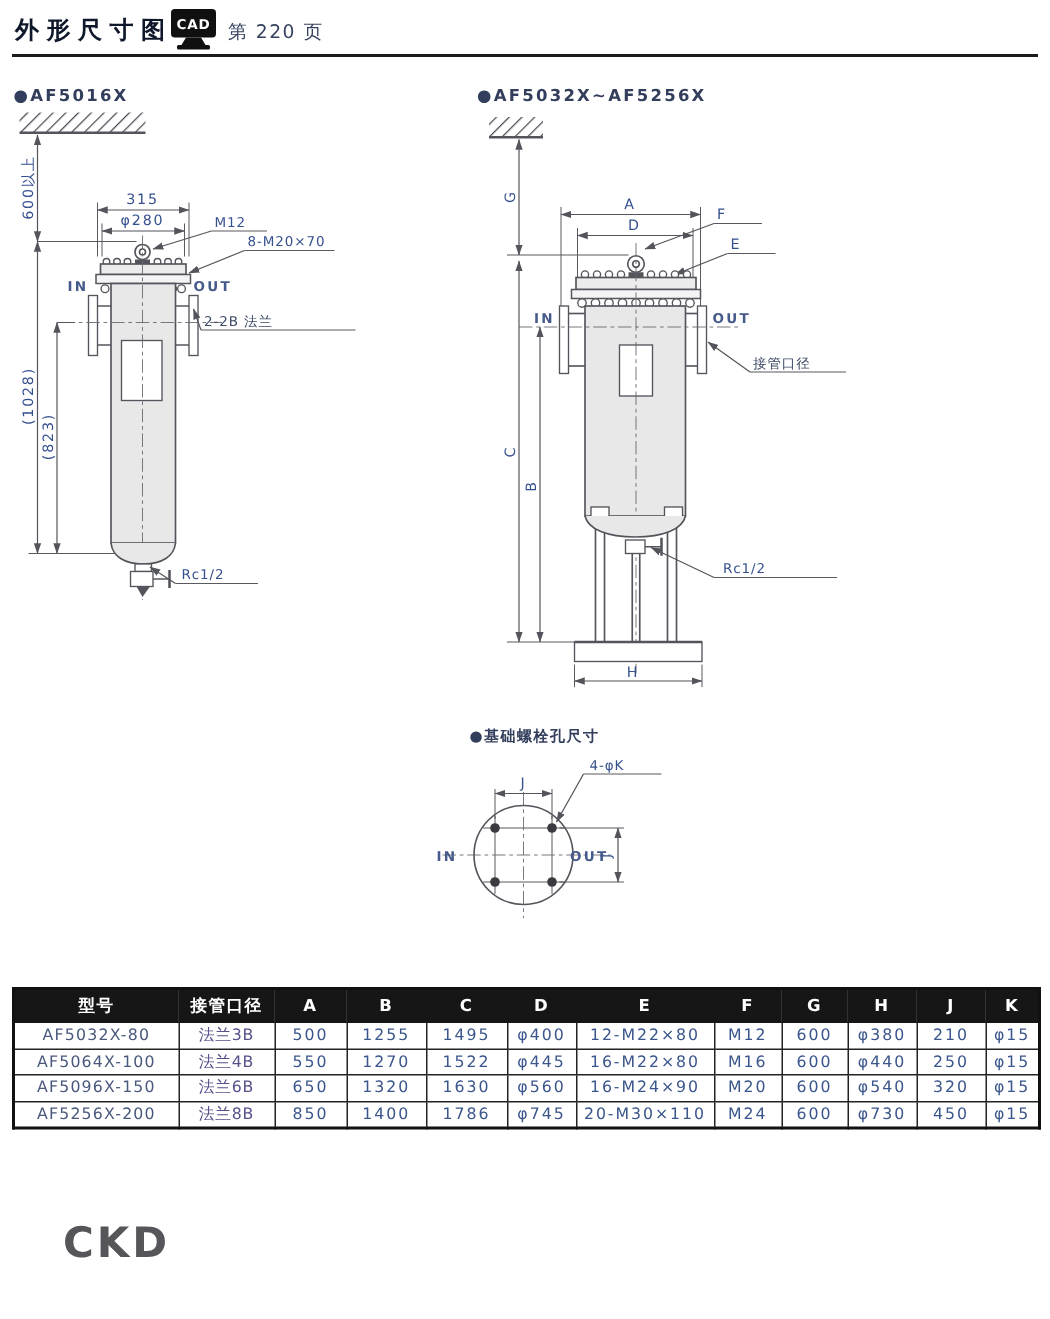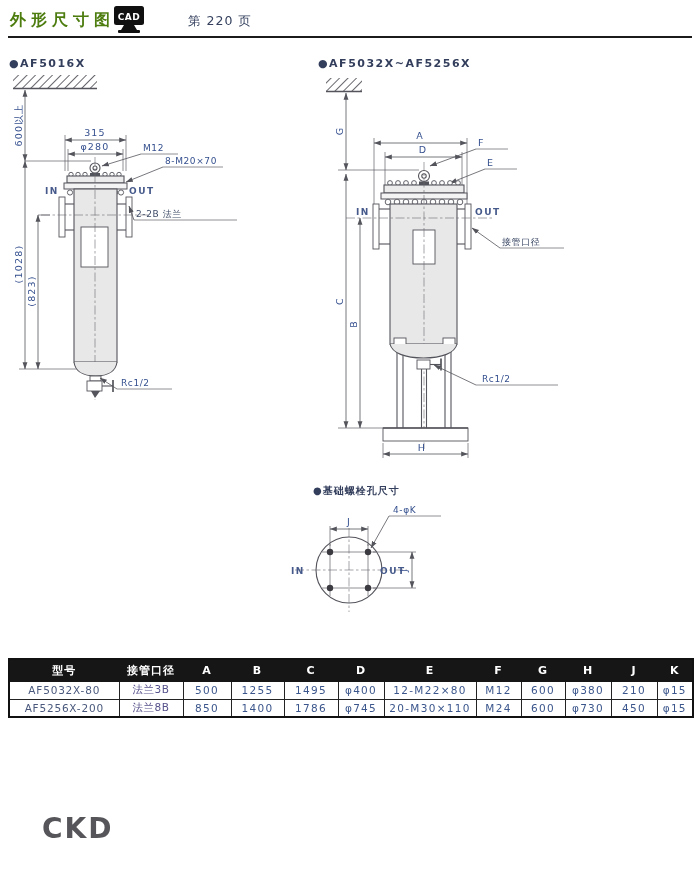--- a/index.html
+++ b/index.html
@@ -1,21 +1,21 @@
 <!DOCTYPE html>
 <html><head>
 <meta charset="utf-8">
 <style>
   html,body{margin:0;padding:0;background:#fff;}
   .page{position:relative;width:700px;height:879px;background:#ffffff;overflow:hidden;
         font-family:"DejaVu Sans","Liberation Sans",sans-serif;}
   .abs{position:absolute;}
   
-  .title{left:10px;top:10px;font-size:16px;font-weight:600;color:#4d7c0f;letter-spacing:5px;}
-  .pageref{left:152px;top:13px;font-size:12.5px;color:#35415e;letter-spacing:1px;margin-left:36px;}
+  .title{left:10px;top:10px;font-size:16px;font-weight:600;color:#0f172a;letter-spacing:5px;}
+  .pageref{left:152px;top:13px;font-size:12.5px;color:#35415e;letter-spacing:1px;}
   .rule{left:8px;top:36px;width:684px;height:2px;background:#1b1b1b;}
   
   svg text{font-family:"DejaVu Sans","Liberation Sans",sans-serif;}
   .dlabel{fill:#333e5c;font-size:11px;font-weight:bold;letter-spacing:1.5px;}
   .dlabel2{fill:#333e5c;font-size:10px;font-weight:bold;letter-spacing:1px;}
   .dt{fill:#35508f;font-size:9.5px;letter-spacing:1.2px;}
   .ct{fill:#35508f;font-size:9px;letter-spacing:0.6px;}
   .zh{fill:#3d4a66;}
   .io{fill:#45598a;font-size:9px;font-weight:bold;letter-spacing:1.5px;}
   .ln{stroke:#54555c;fill:none;stroke-width:1.1px;}
@@ -339,20 +339,48 @@
           <td>1495</td>
           <td>φ400</td>
           <td>12-M22×80</td>
           <td>M12</td>
           <td>600</td>
           <td>φ380</td>
           <td>210</td>
           <td>φ15</td>
         </tr>
         <tr>
+          <td class="model">AF5064X-100</td>
+          <td class="flange">法兰4B</td>
+          <td>550</td>
+          <td>1270</td>
+          <td>1522</td>
+          <td>φ445</td>
+          <td>16-M22×80</td>
+          <td>M16</td>
+          <td>600</td>
+          <td>φ440</td>
+          <td>250</td>
+          <td>φ15</td>
+        </tr>
+        <tr>
+          <td class="model">AF5096X-150</td>
+          <td class="flange">法兰6B</td>
+          <td>650</td>
+          <td>1320</td>
+          <td>1630</td>
+          <td>φ560</td>
+          <td>16-M24×90</td>
+          <td>M20</td>
+          <td>600</td>
+          <td>φ540</td>
+          <td>320</td>
+          <td>φ15</td>
+        </tr>
+        <tr>
           <td class="model">AF5256X-200</td>
           <td class="flange">法兰8B</td>
           <td>850</td>
           <td>1400</td>
           <td>1786</td>
           <td>φ745</td>
           <td>20-M30×110</td>
           <td>M24</td>
           <td>600</td>
           <td>φ730</td>

